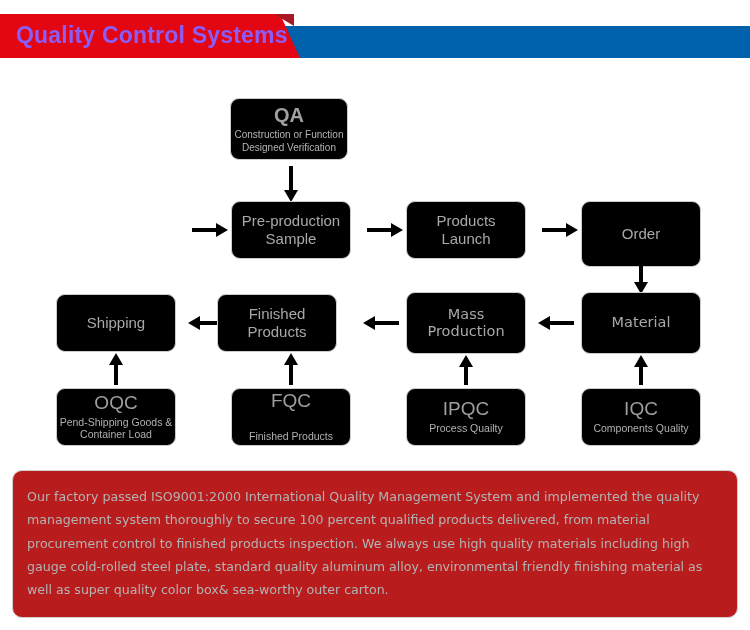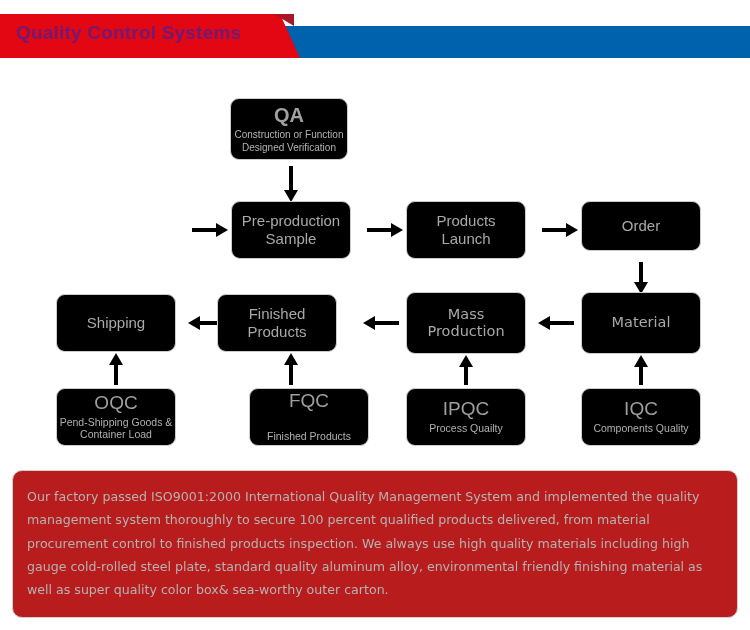--- a/index.html
+++ b/index.html
@@ -47,23 +47,23 @@
     top: 14px;
     width: 22px;
     height: 12px;
     background: #a81724;
     clip-path: polygon(0 0, 22px 0, 22px 12px, 2px 0);
   }
   #banner-title {
     position: absolute;
     left: 16px;
     top: 22px;
-    font-size: 19px;
+    font-size: 23px;
     font-weight: bold;
-    color: #701a75;
+    color: #8b5cf6;
     letter-spacing: 0.2px;
     white-space: nowrap;
   }
 
   
   #flowchart {
     position: absolute;
     left: 0;
     top: 70px;
     width: 750px;
@@ -200,21 +200,21 @@
     <div class="n-title">Launch</div>
   </div>
 
   <div class="arrow" style="left:542px; top:152px;">
     <svg width="36" height="16" viewBox="0 0 36 16">
       <line x1="0" y1="8" x2="26" y2="8" stroke="#000" stroke-width="4"></line>
       <polygon points="24,1 24,15 36,8" fill="#000"></polygon>
     </svg>
   </div>
 
-  <div class="node" style="left:581px; top:131px; width:120px; height:50px;">
+  <div class="node" style="left:581px; top:131px; width:120px; height:66px;">
     <div class="n-title">Order</div>
   </div>
 
   <div class="arrow" style="left:633px; top:192px;">
     <svg width="16" height="32" viewBox="0 0 16 32">
       <line x1="8" y1="0" x2="8" y2="22" stroke="#000" stroke-width="4"></line>
       <polygon points="1,20 15,20 8,32" fill="#000"></polygon>
     </svg>
   </div>
 
@@ -284,21 +284,21 @@
       <polygon points="1,12 15,12 8,0" fill="#000"></polygon>
     </svg>
   </div>
 
   <div class="node qc" style="left:56px; top:318px; width:120px; height:58px;">
     <div class="qc-code">OQC</div>
     <div class="qc-desc">Pend-Shipping Goods &amp;</div>
     <div class="qc-desc">Container Load</div>
   </div>
 
-  <div class="node qc" style="left:249px; top:318px; width:120px; height:58px;gap:16px;">
+  <div class="node qc" style="left:231px; top:318px; width:120px; height:58px;gap:16px;">
     <div class="qc-code">FQC</div>
     <div class="qc-desc">Finished Products</div>
   </div>
 
   <div class="node qc" style="left:406px; top:318px; width:120px; height:58px;">
     <div class="qc-code">IPQC</div>
     <div class="qc-desc">Process Quailty</div>
   </div>
 
   <div class="node qc" style="left:581px; top:318px; width:120px; height:58px;">

